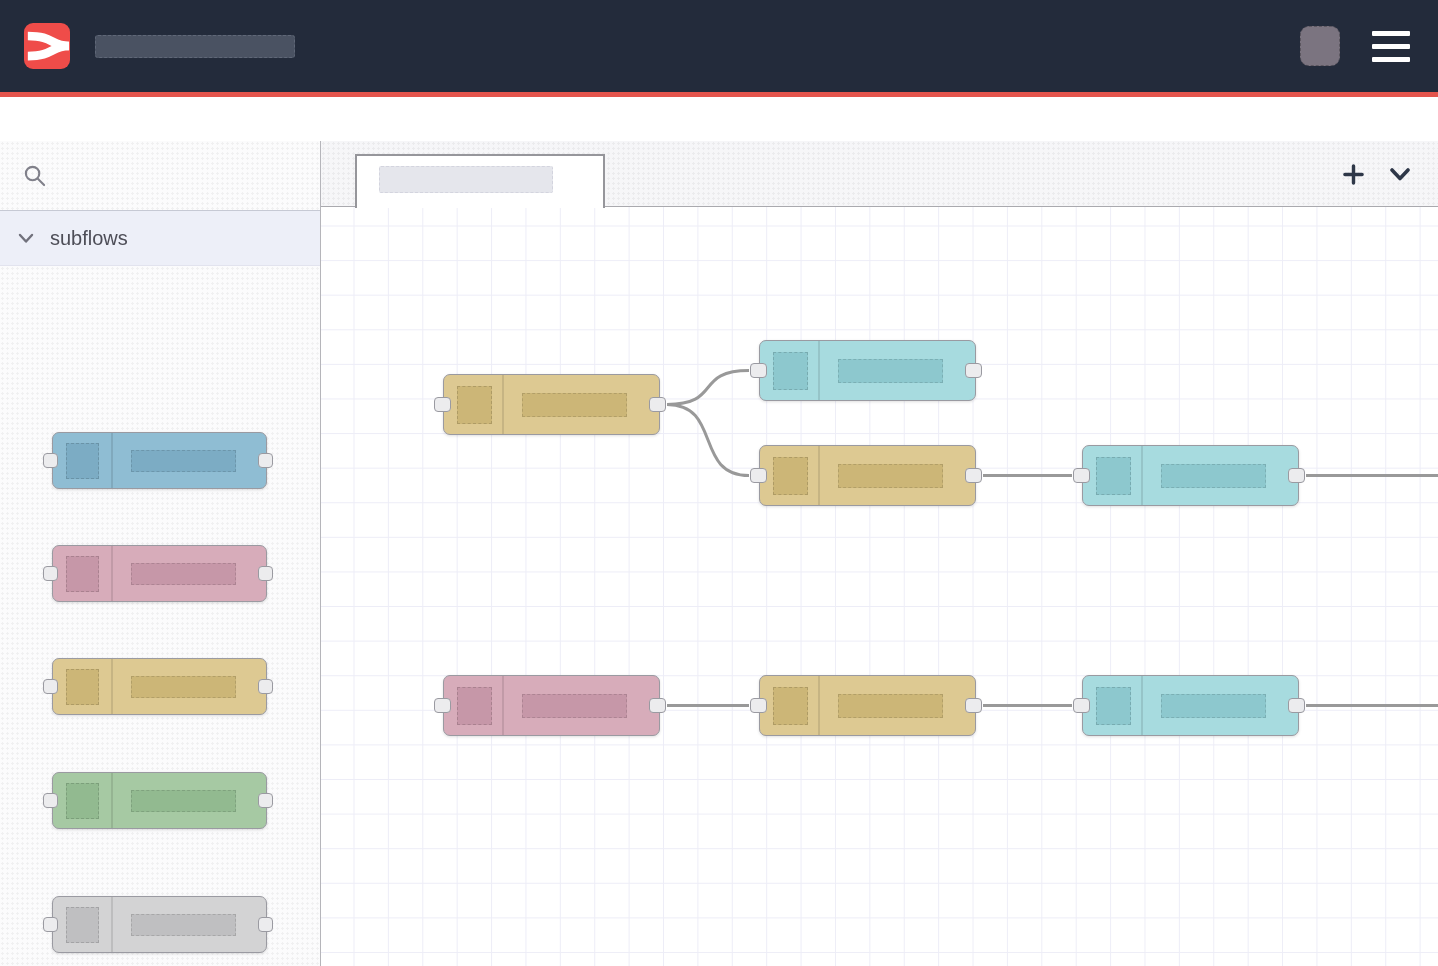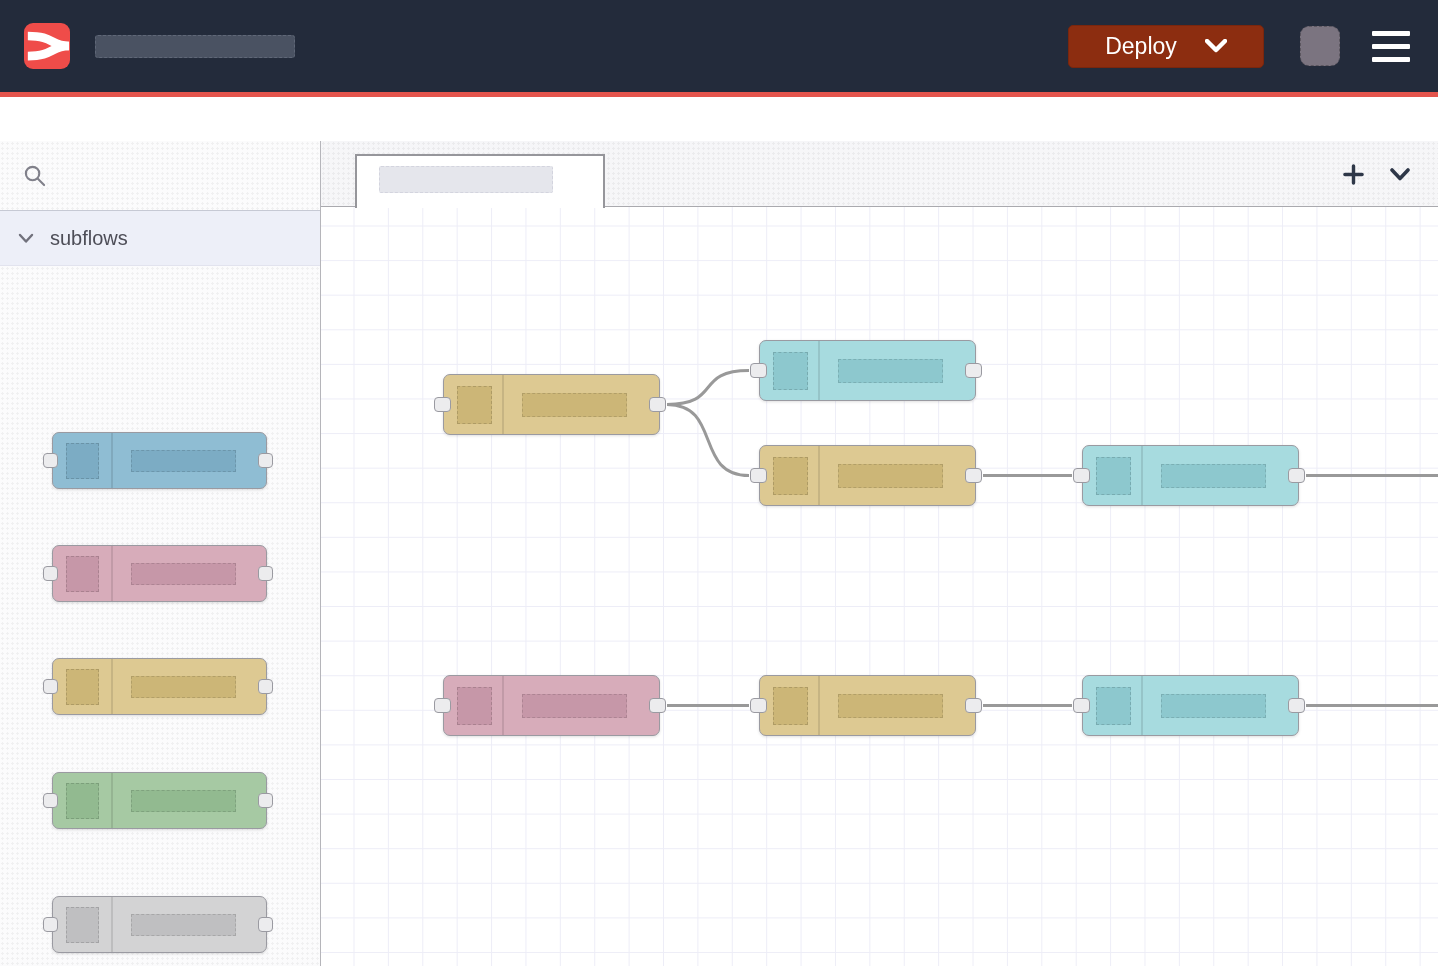--- a/index.html
+++ b/index.html
@@ -77,26 +77,20 @@
 
 <div class="header">
   <div class="logo">
     <svg width="46" height="46" viewBox="0 0 48 48">
       <path d="M 47 24 C 28 24 31 13.5 4 13.5" stroke="#fff" stroke-width="9" fill="none"></path>
       <path d="M 47 24 C 28 24 31 34.5 4 34.5" stroke="#fff" stroke-width="9" fill="none"></path>
     </svg>
   </div>
   <div class="header-skeleton"></div>
   <div class="header-spacer"></div>
-  <div class="deploy-btn">
-    <span>Deploy</span>
-    <svg width="22" height="14" viewBox="0 0 22 14">
-      <path d="M2 2 L11 11 L20 2" stroke="#fff" stroke-width="4.5" fill="none" stroke-linecap="round" stroke-linejoin="round"></path>
-    </svg>
-  </div>
   <div class="avatar"></div>
   <div class="hamburger">
     <span></span>
     <span></span>
     <span></span>
   </div>
 </div>
 <div class="accent-line"></div>
 
 <div class="workspace">

